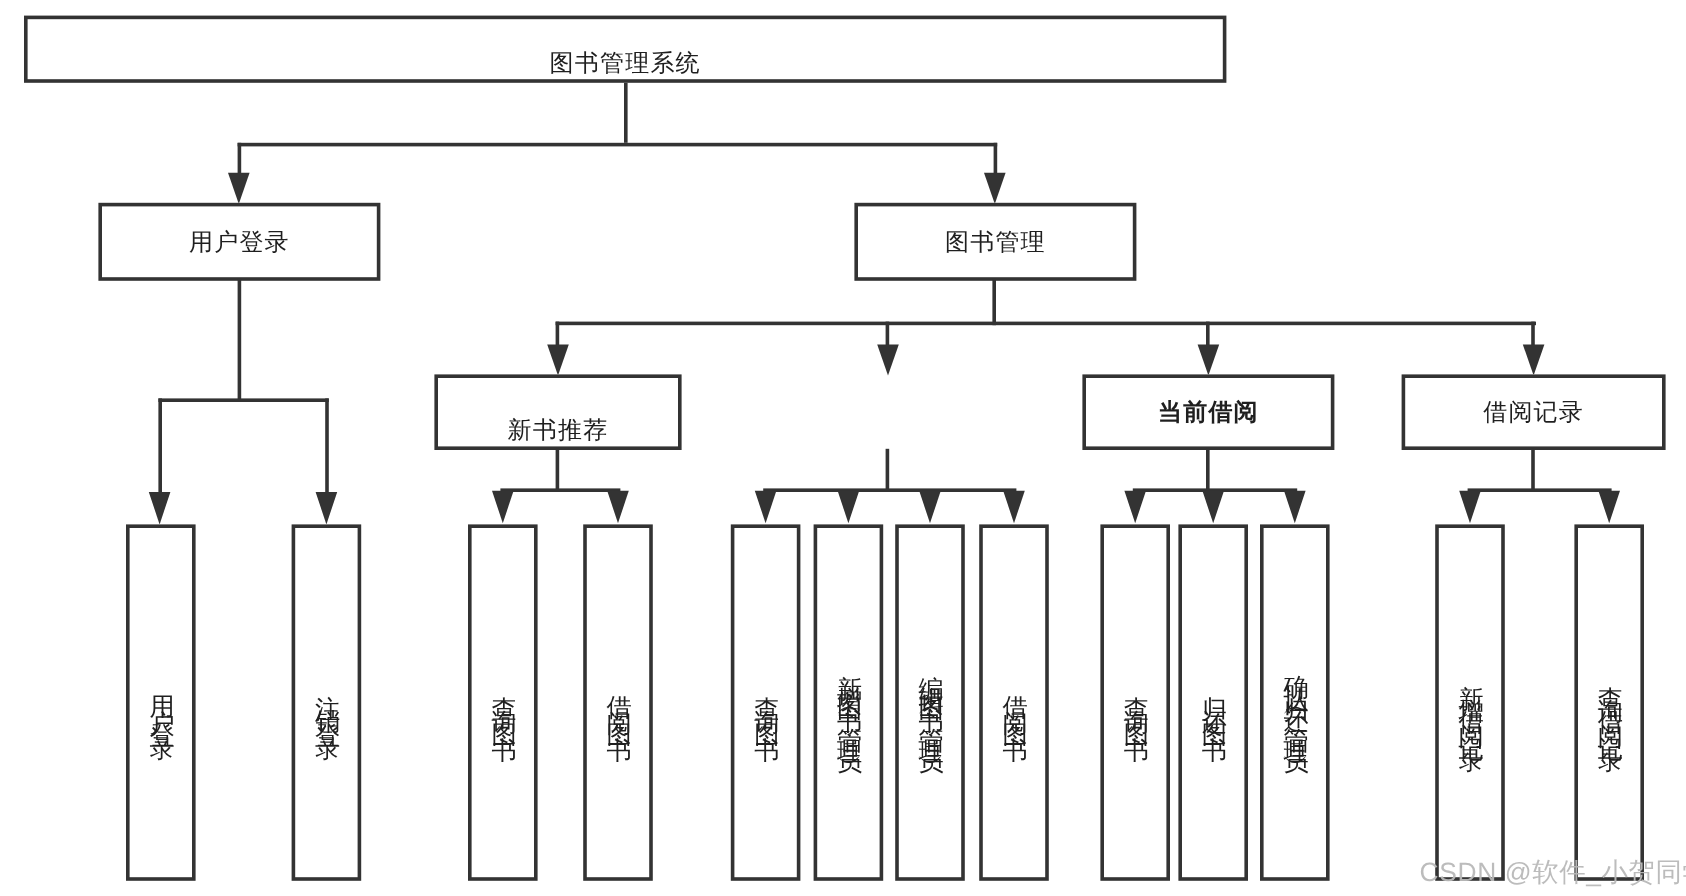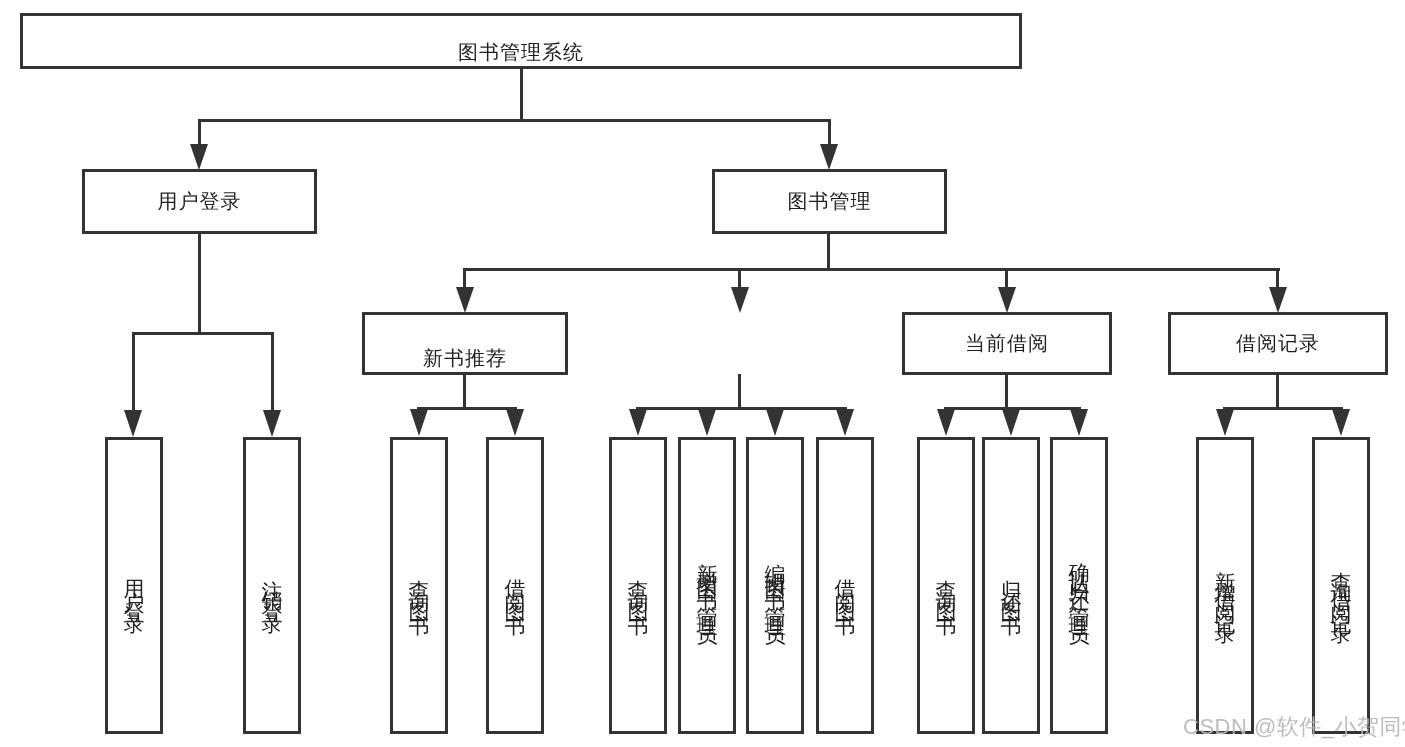--- a/index.html
+++ b/index.html
@@ -78,21 +78,21 @@
   <div class="vline" style="left:738px;top:268px;height:22px;"></div>
   <div class="arrow" style="left:731px;top:287px;"></div>
   <div class="vline" style="left:1005px;top:268px;height:22px;"></div>
   <div class="arrow" style="left:998px;top:287px;"></div>
   <div class="vline" style="left:1276px;top:268px;height:22px;"></div>
   <div class="arrow" style="left:1269px;top:287px;"></div>
 
   <div class="box hbox" style="left:362px;top:312px;width:206px;height:63px;align-items:flex-end;">
     <span>新书推荐</span>
   </div>
-  <div class="box hbox" style="left:902px;top:312px;width:210px;height:63px;">
+  <div class="box hbox" style="left:902px;top:312px;width:210px;height:63px;font-weight:bold;">
     <span>当前借阅</span>
   </div>
   <div class="box hbox" style="left:1168px;top:312px;width:220px;height:63px;">
     <span>借阅记录</span>
   </div>
 
   <div class="vline" style="left:463px;top:374px;height:35px;"></div>
   <div class="hline" style="left:417px;top:407px;width:100px;"></div>
   <div class="arrow long" style="left:410px;top:409px;"></div>
   <div class="arrow long" style="left:506px;top:409px;"></div>

